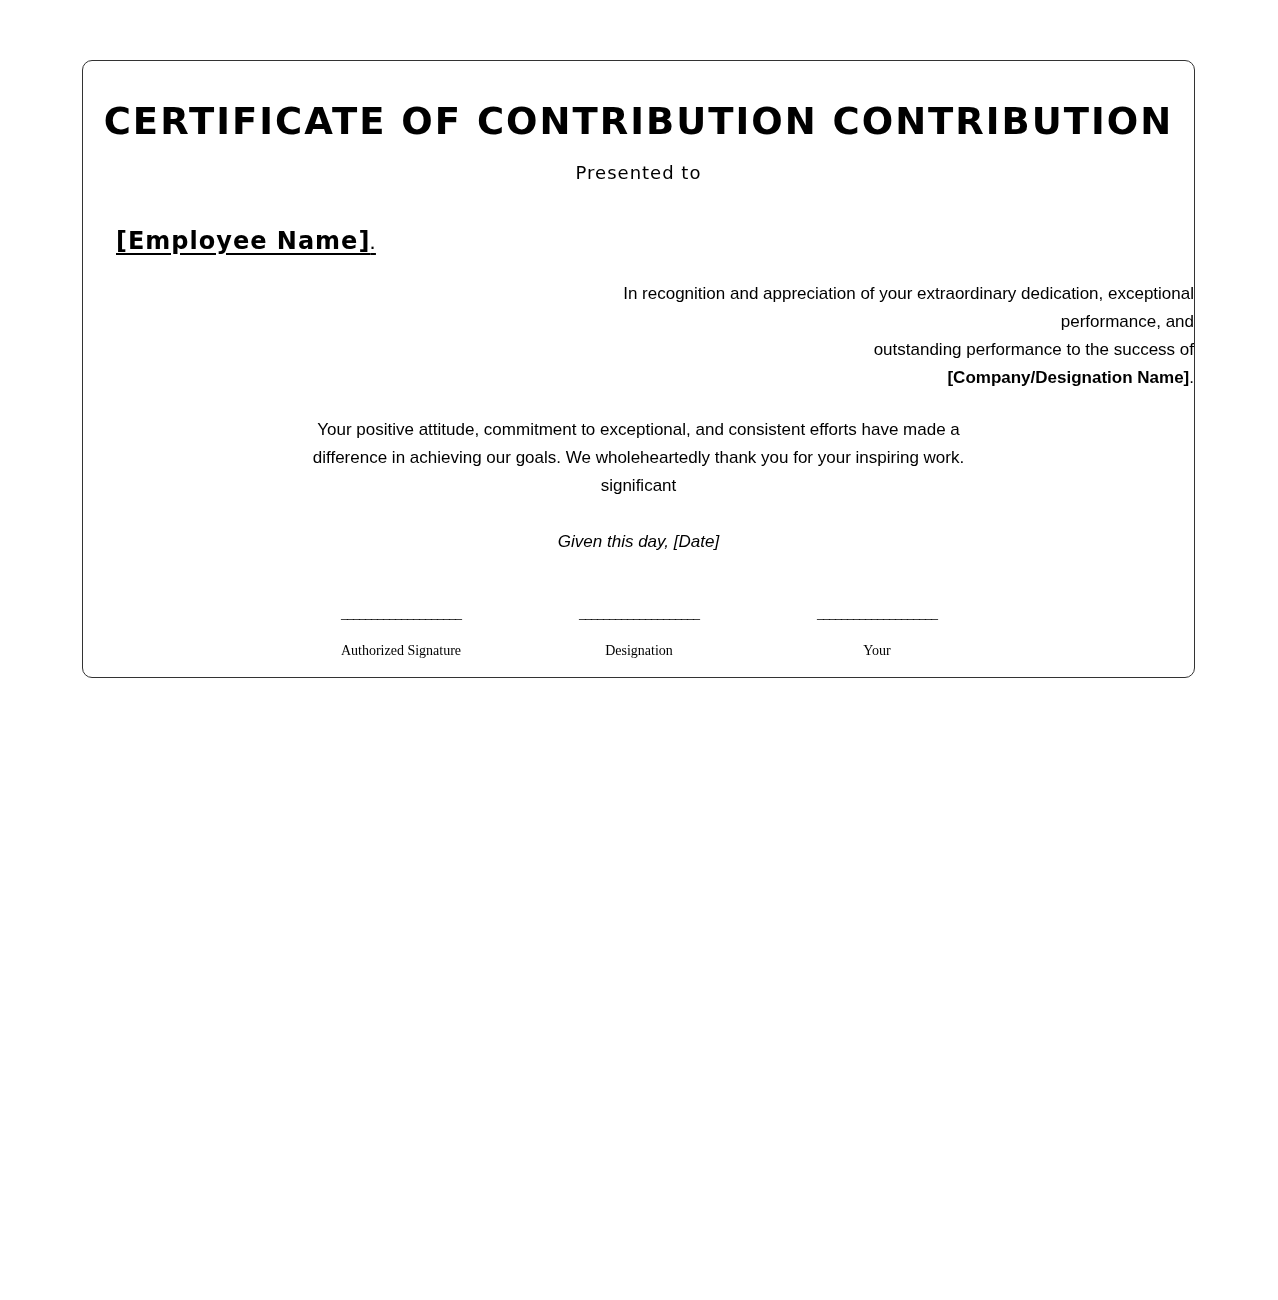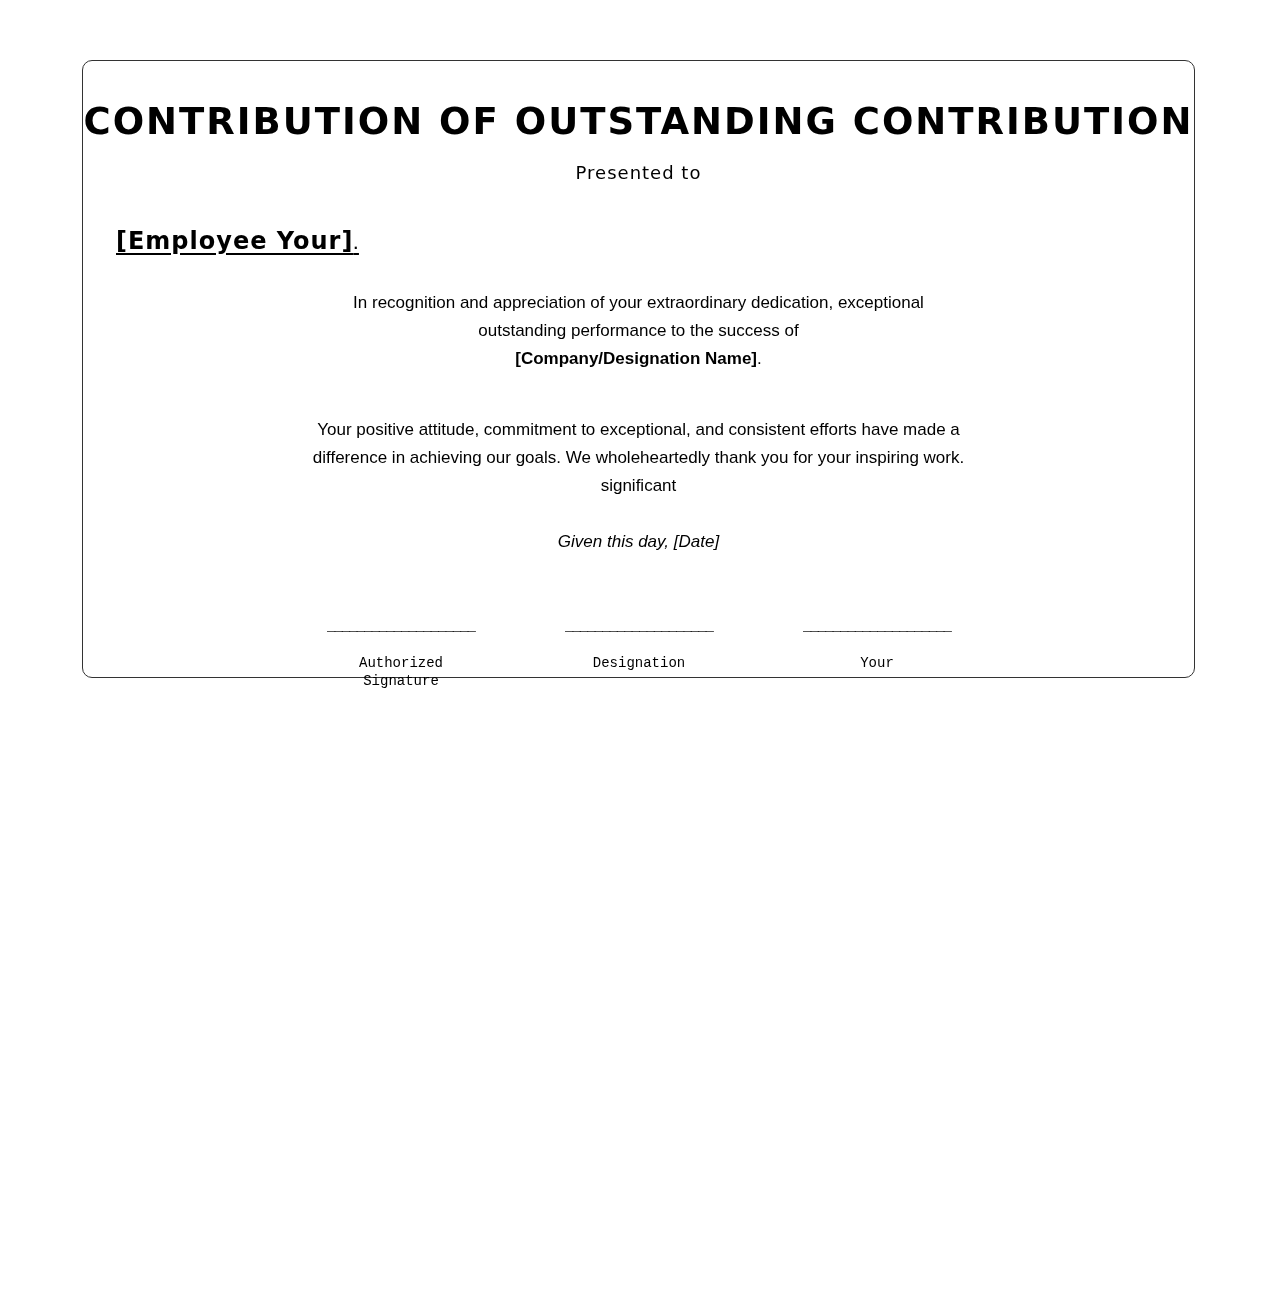--- a/index.html
+++ b/index.html
@@ -20,50 +20,51 @@
   .employee {
     position: absolute; left: 33px; top: 164px;
     font-size: 24px; font-weight: bold; letter-spacing: 1px; line-height: 32px;
     text-decoration: underline; text-underline-offset: 4px;
   }
   .employee-dot { font-size: 12px; }
   .para {
     position: absolute; left: 0; right: 0; text-align: center;
     font-family: "Liberation Sans", sans-serif; font-size: 17px; line-height: 28px;
   }
-  .p1 { top: 228px; }
+  .p1 { top: 219px; text-align: right; }
   .p2 { top: 355px; }
   .p3 { top: 467px; font-style: italic; }
   .line-row { display: block; }
   .bold { font-weight: bold; }
   .signatures {
     position: absolute; left: 238px; top: 543px; width: 640px; height: 46px;
   }
   .sig {
-    position: absolute; top: 12px; width: 160px; text-align: center;
-    font-family: Liberation Mono, monospace;
+    position: absolute; top: 0; width: 160px; text-align: center;
+    font-family: Liberation Serif, serif;
   }
   .sig-line { display: block; font-size: 14px; line-height: 20px; letter-spacing: -1px; }
   .sig-label { display: block; font-size: 14px; line-height: 18px; margin-top: 18px; }
   .sig1 { left: 0; }
   .sig2 { left: 238px; }
   .sig3 { left: 476px; }
 </style>
 </head>
 <body>
 
 <div class="certificate">
-  <h1 class="title">CONTRIBUTION OF OUTSTANDING CONTRIBUTION</h1>
+  <h1 class="title">CERTIFICATE OF CONTRIBUTION CONTRIBUTION</h1>
   <div class="presented">Presented to</div>
   <div class="employee">
-    <span>[Employee Your]</span><span class="employee-dot">.</span>
+    <span>[Employee Name]</span><span class="employee-dot">.</span>
   </div>
 
   <div class="para p1">
     <span class="line-row">In recognition and appreciation of your extraordinary dedication, exceptional</span>
+    <span class="line-row">performance, and</span>
     <span class="line-row">outstanding performance to the success of</span>
     <span class="line-row"><span class="bold">[Company/Designation Name]</span><span>.</span></span>
   </div>
 
   <div class="para p2">
     <span class="line-row">Your positive attitude, commitment to exceptional, and consistent efforts have made a</span>
     <span class="line-row">difference in achieving our goals. We wholeheartedly thank you for your inspiring work.</span>
     <span class="line-row">significant</span>
   </div>
 

